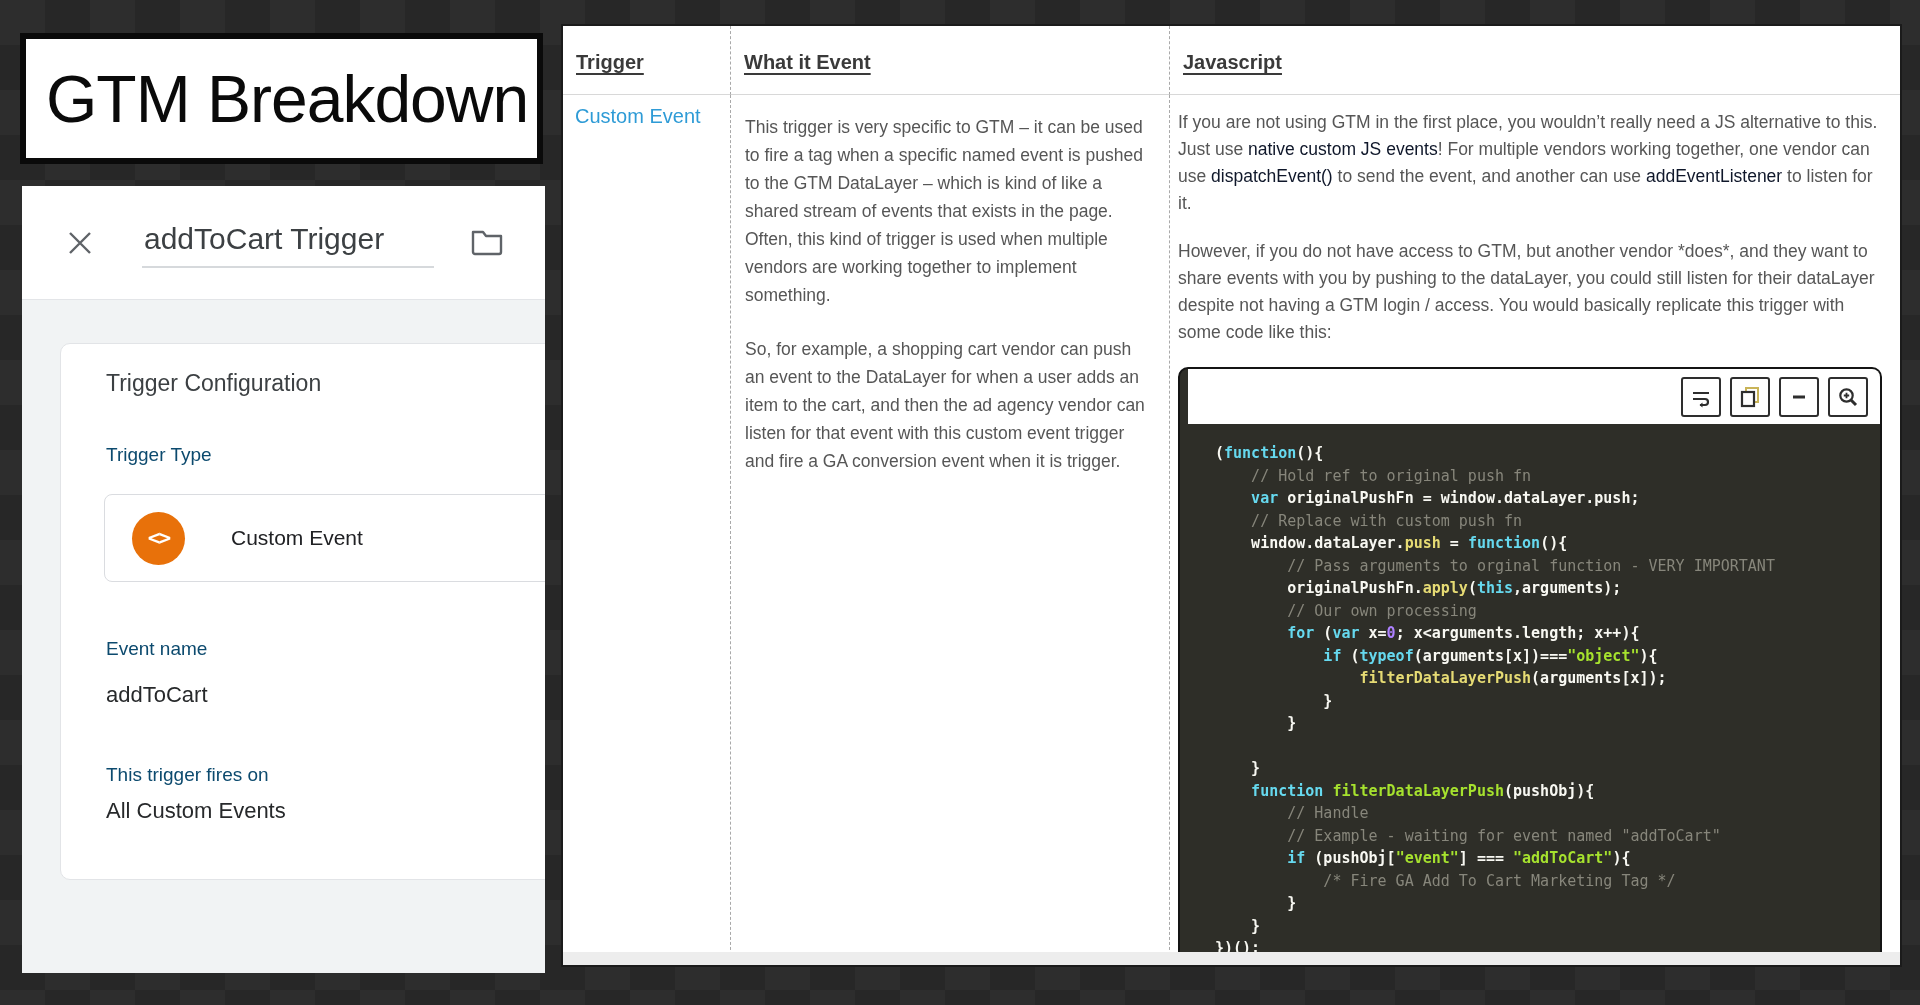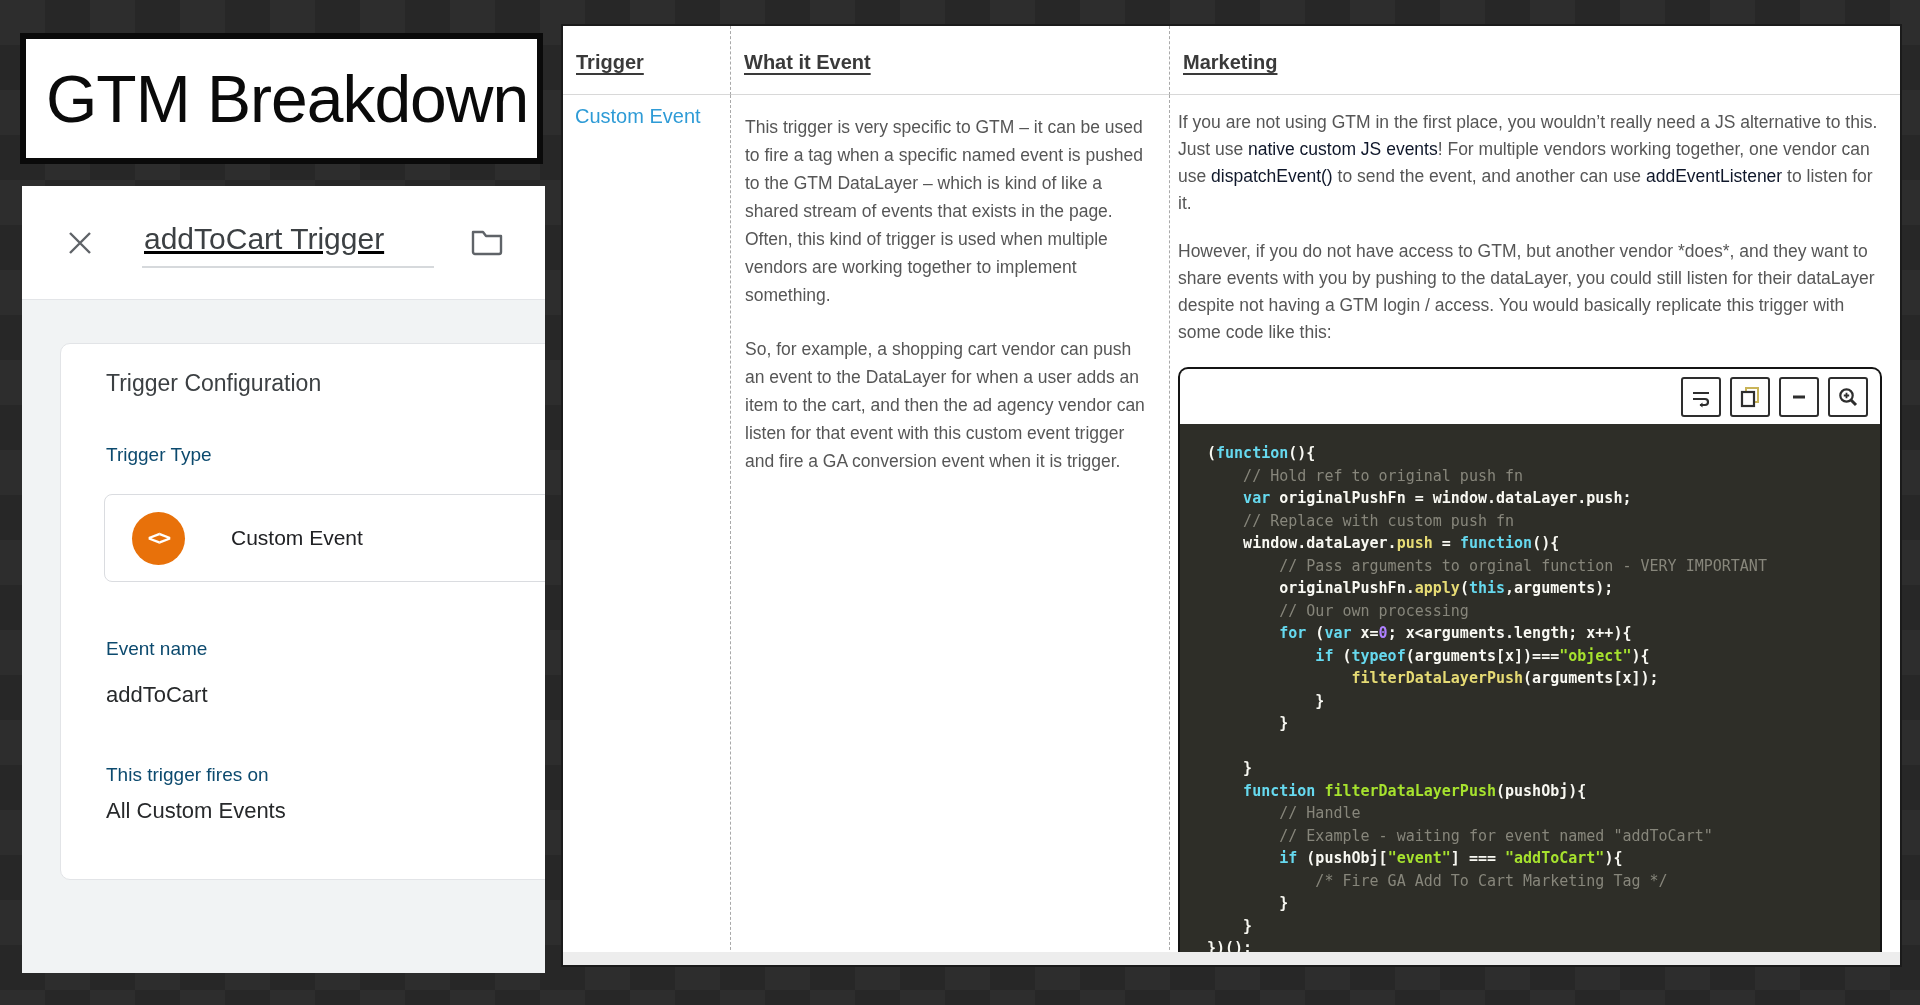--- a/index.html
+++ b/index.html
@@ -25,21 +25,21 @@
 
   
   .gtm-panel{
     position:absolute; left:22px; top:186px; width:523px; height:787px;
     background:#f1f3f4; overflow:hidden;
   }
   .gtm-header{ position:relative; height:114px; background:#ffffff; border-bottom:1px solid #e3e5e8; }
   .gtm-close{ position:absolute; left:44px; top:43px; width:28px; height:28px; cursor:pointer; }
   .gtm-title-wrap{
     position:absolute; left:120px; top:30px; width:292px;
-    border-bottom:2px solid #d6d9dc; padding:6px 0 10px 2px;text-decoration:underline;
+    border-bottom:2px solid #d6d9dc; padding:6px 0 10px 2px;
   }
   .gtm-title{ font-size:30px; color:#3c4043; white-space:nowrap; }
   .gtm-folder{ position:absolute; left:448px; top:40px; width:34px; height:30px; cursor:pointer; }
 
   .gtm-body{ position:relative; height:783px; }
   .config-card{
     position:absolute; left:38px; top:43px; width:560px; height:537px;
     background:#ffffff; border:1px solid #e2e4e7; border-radius:10px;
   }
   .cc-title{ position:absolute; left:45px; top:26px; font-size:23px; color:#3c4043; }
@@ -90,20 +90,21 @@
   .bc3 a{ color:#0f172a; text-decoration:none; cursor:pointer; }
   .tbl-bottom-strip{
     position:absolute; left:0; right:0; bottom:0; height:13px; background:#ededed;
   }
 
   
   .codeblock{
     margin:7px 8px 0 0; height:600px;
     border:2px solid #141414; border-radius:10px; overflow:hidden;
     background:#2e2e28;
+    padding-left:8px;
   }
   .code-toolbar{
     height:55px; background:#ffffff;
     display:flex; align-items:center; justify-content:flex-end;
     gap:9px; padding-right:12px;
   }
   .tool-btn{
     width:40px; height:40px; background:#ffffff; border:2px solid #2e2e2e;
     border-radius:3px; display:flex; align-items:center; justify-content:center;
     cursor:pointer;
@@ -160,21 +161,21 @@
       <div class="cc-label lbl-fires">This trigger fires on</div>
       <div class="cc-value val-fires">All Custom Events</div>
     </div>
   </div>
 </div>
 
 <div class="tbl-wrap">
   <div class="tbl">
     <div class="hc c1"><span>Trigger</span></div>
     <div class="hc c2"><span>What it Event</span></div>
-    <div class="hc c3"><span>Marketing</span></div>
+    <div class="hc c3"><span>Javascript</span></div>
 
     <div class="bc bc1 c1">
       <a class="trigger-link">Custom Event</a>
     </div>
 
     <div class="bc bc2 c2">
       <p>This trigger is very specific to GTM – it can be used to fire a tag when a specific named event is pushed to the GTM DataLayer – which is kind of like a shared stream of events that exists in the page. Often, this kind of trigger is used when multiple vendors are working together to implement something.</p>
       <p>So, for example, a shopping cart vendor can push an event to the DataLayer for when a user adds an item to the cart, and then the ad agency vendor can listen for that event with this custom event trigger and fire a GA conversion event when it is trigger.</p>
     </div>
 

